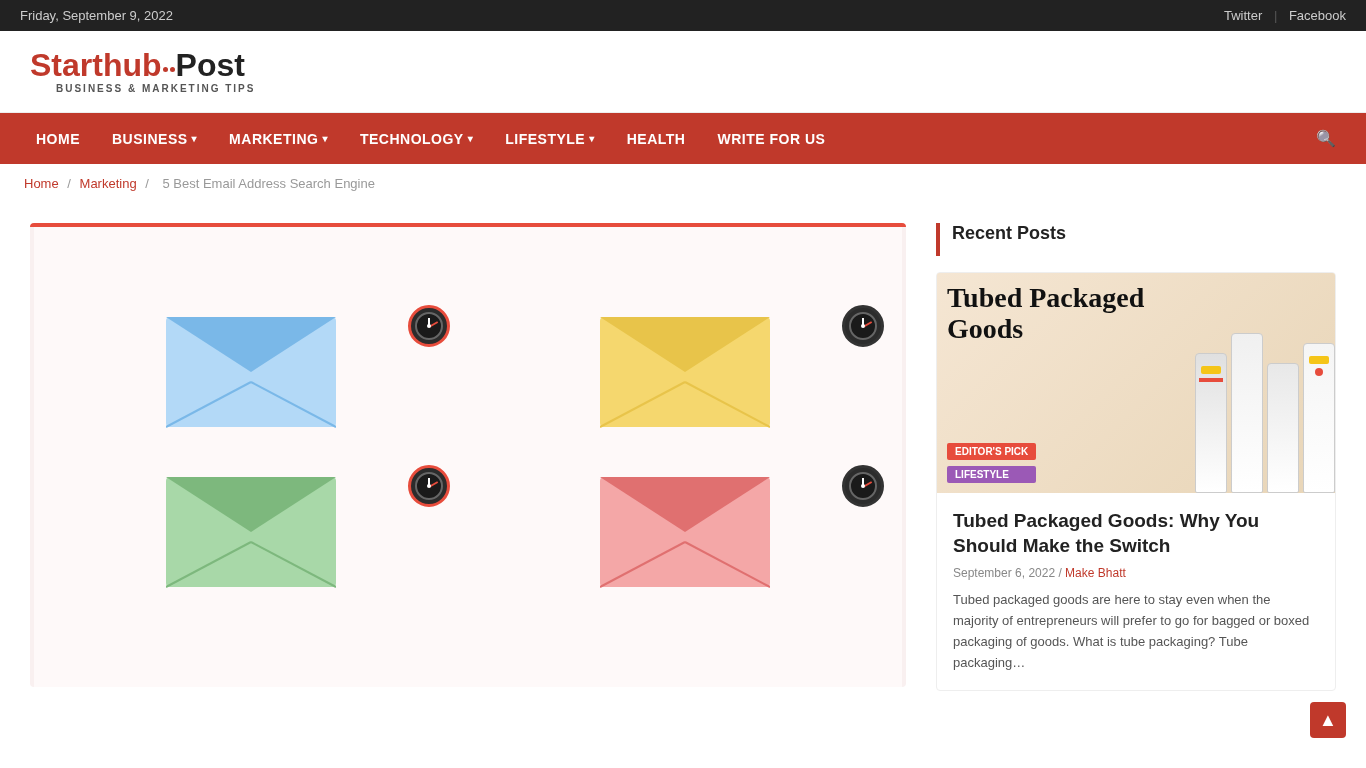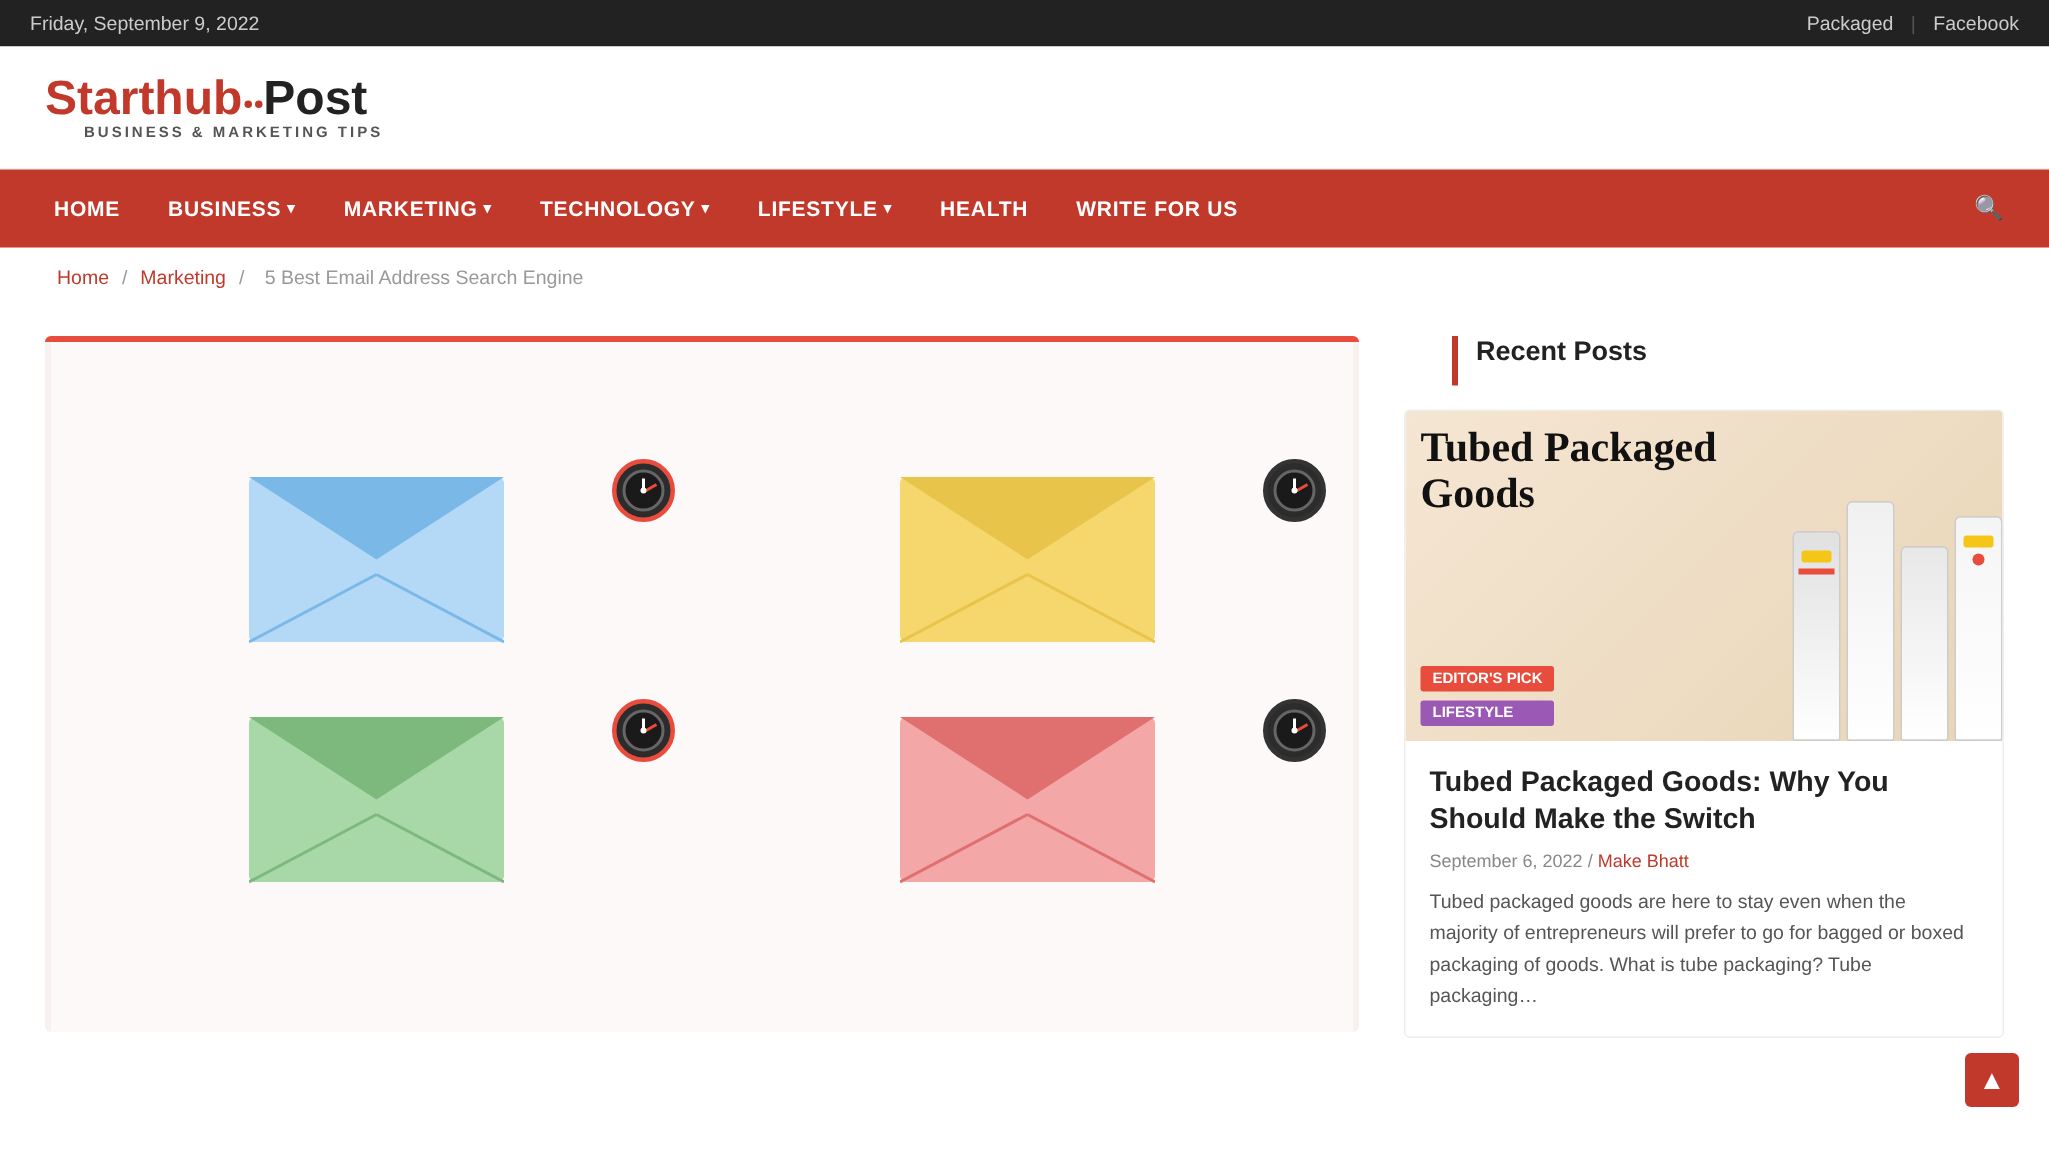--- a/index.html
+++ b/index.html
@@ -92,21 +92,21 @@
     }
     .nav-search {
       color: #fff;
       font-size: 16px;
       cursor: pointer;
       padding: 16px 10px;
     }
 
     
     .breadcrumb {
-      padding: 12px 38px;
+      padding: 12px 24px;
       font-size: 13px;
       color: #555;
       background: #fff;
     }
     .breadcrumb a { color: #c0392b; text-decoration: none; }
     .breadcrumb span { margin: 0 5px; color: #999; }
 
     
     .main-layout {
       display: flex;
@@ -214,21 +214,20 @@
     }
 
     
     .sidebar-section-title {
       font-size: 18px;
       font-weight: bold;
       color: #222;
       padding: 0 0 12px 12px;
       border-left: 4px solid #c0392b;
       margin-bottom: 16px;
-      margin-left: 32px;
     }
     .recent-post-card {
       border: 1px solid #eee;
       border-radius: 4px;
       overflow: hidden;
       background: #fff;
     }
     .post-thumb {
       position: relative;
       height: 220px;
@@ -336,21 +335,21 @@
       cursor: pointer;
       z-index: 999;
     }
   </style>
 </head>
 <body>
 
 <div class="topbar">
   <span>Friday, September 9, 2022</span>
   <div class="topbar-links">
-    <a href="#">Packaged</a>
+    <a href="#">Twitter</a>
     <span class="topbar-sep">|</span>
     <a href="#">Facebook</a>
   </div>
 </div>
 
 <div class="site-header">
   <a href="#" class="site-logo">
     <div>
       <div style="line-height:1;">
         <span class="logo-start">Starthub</span><span class="logo-dots-deco">

